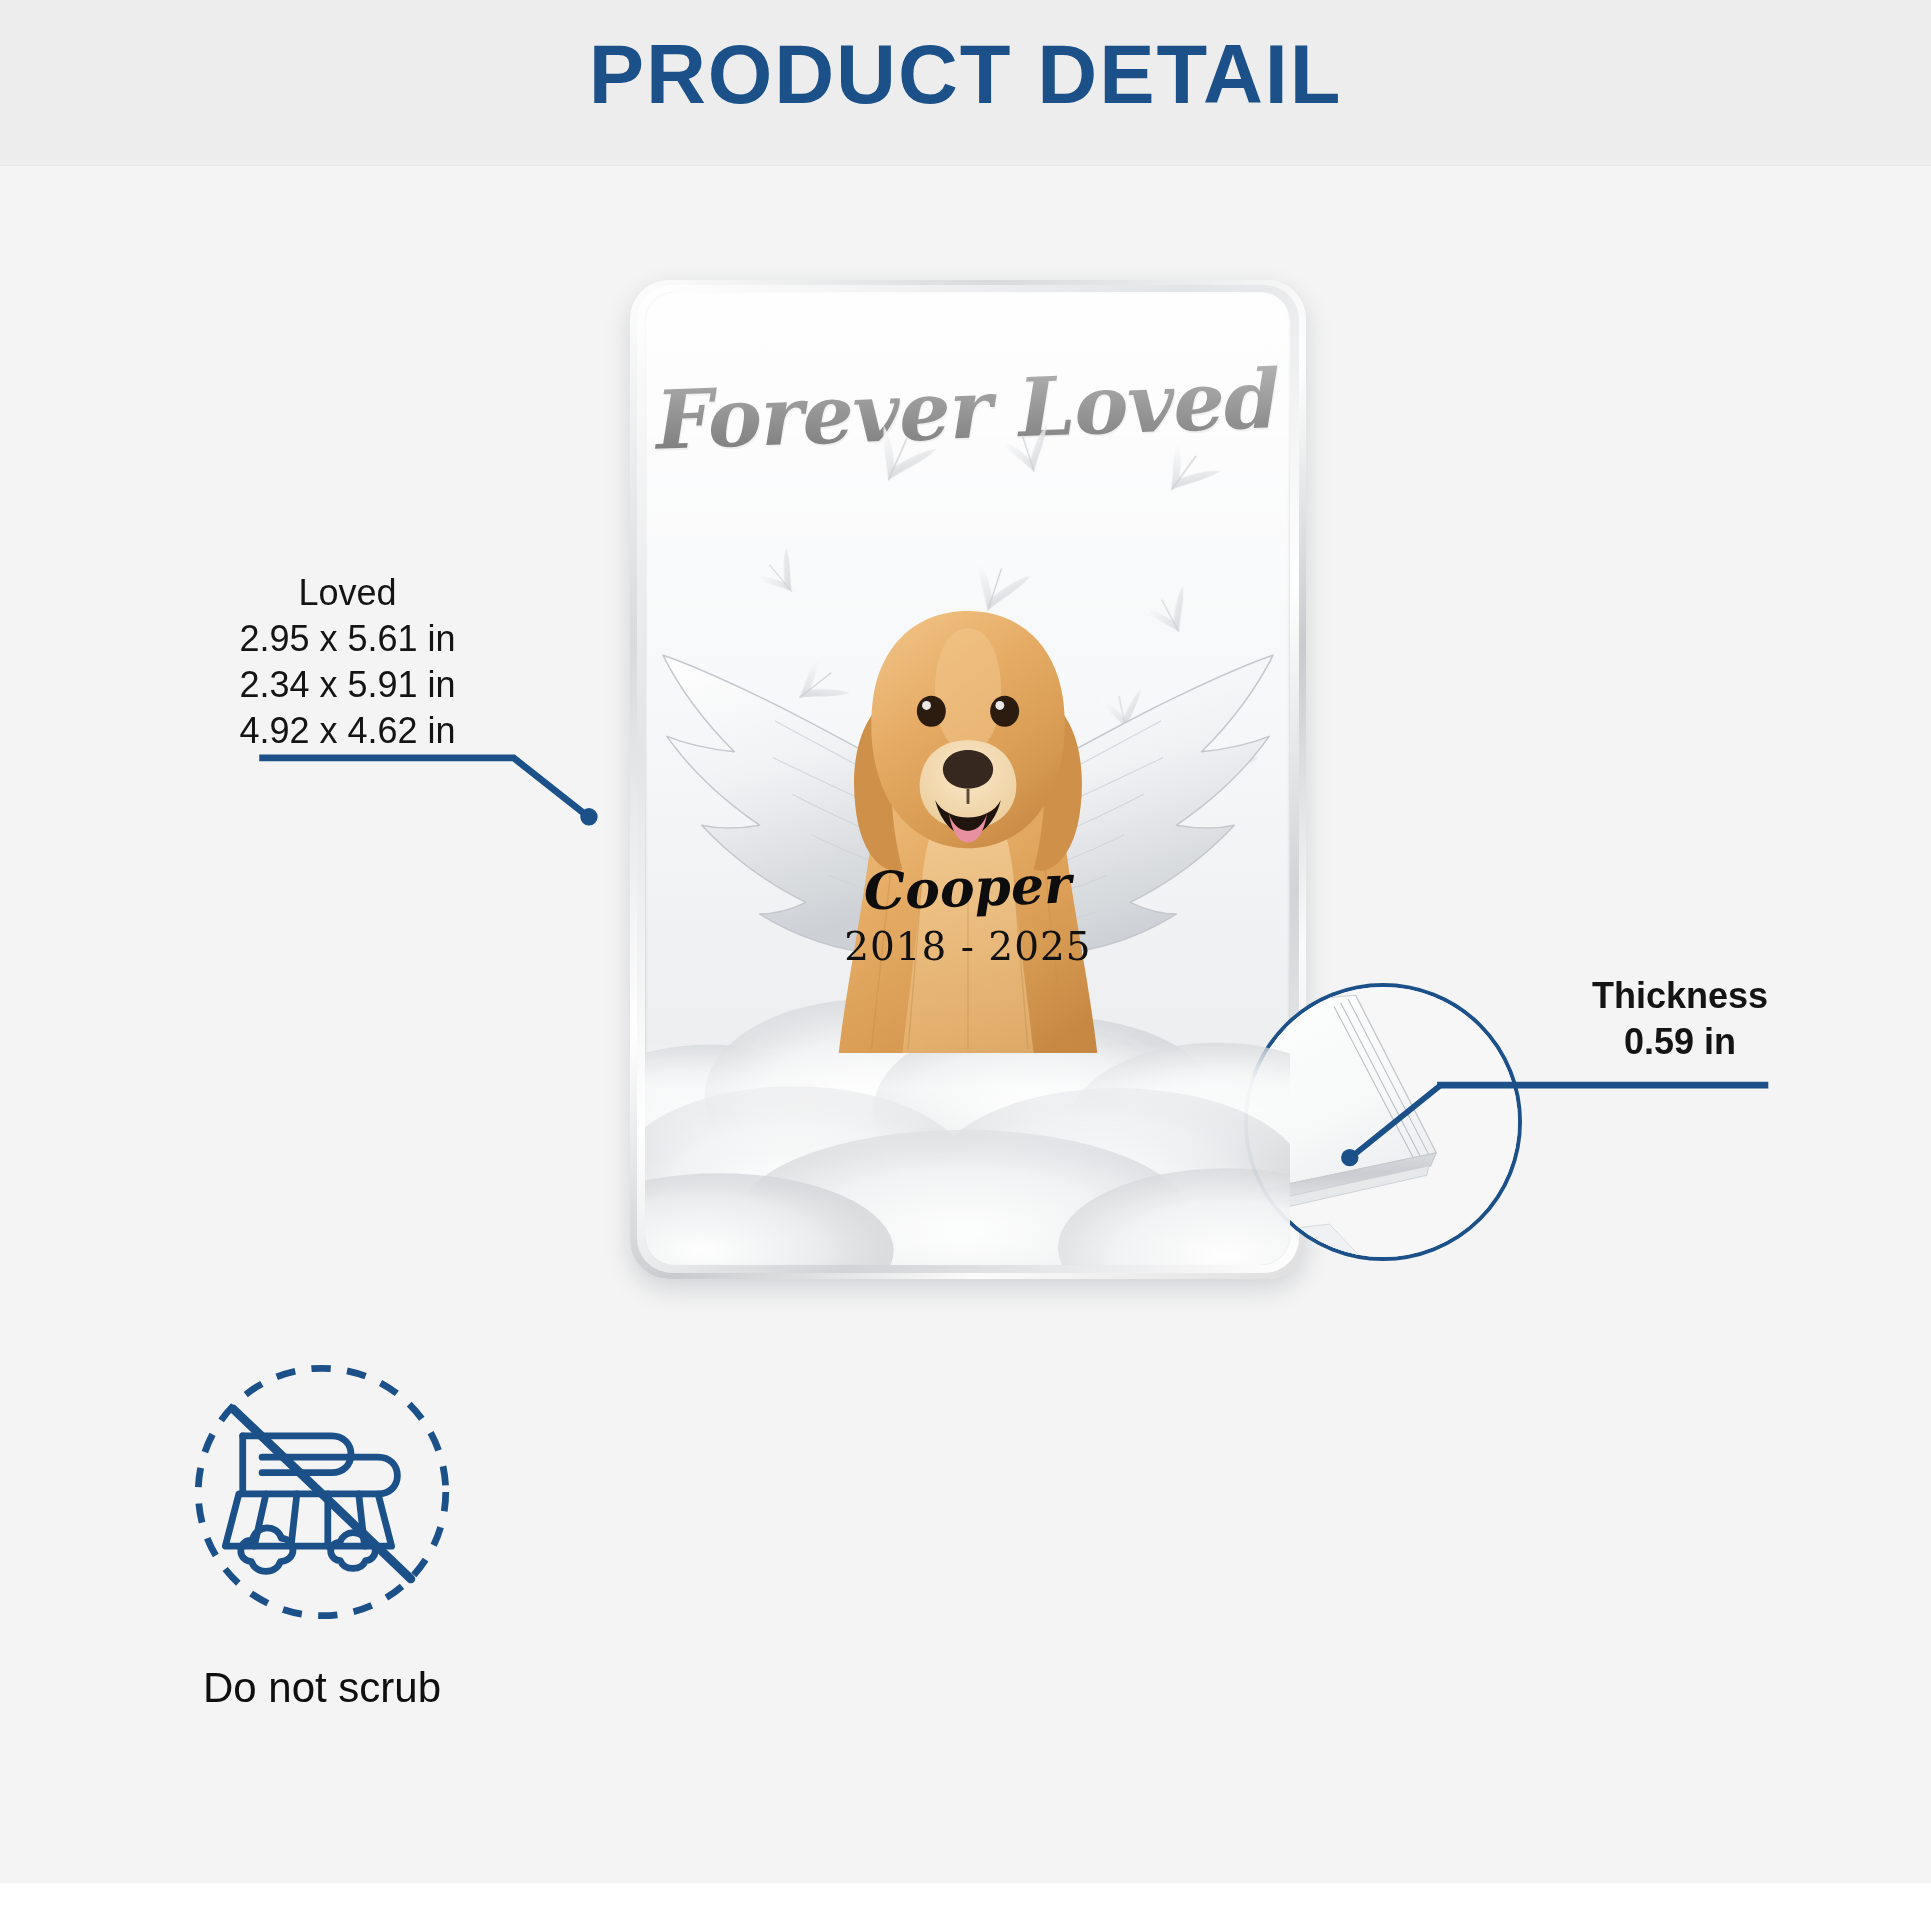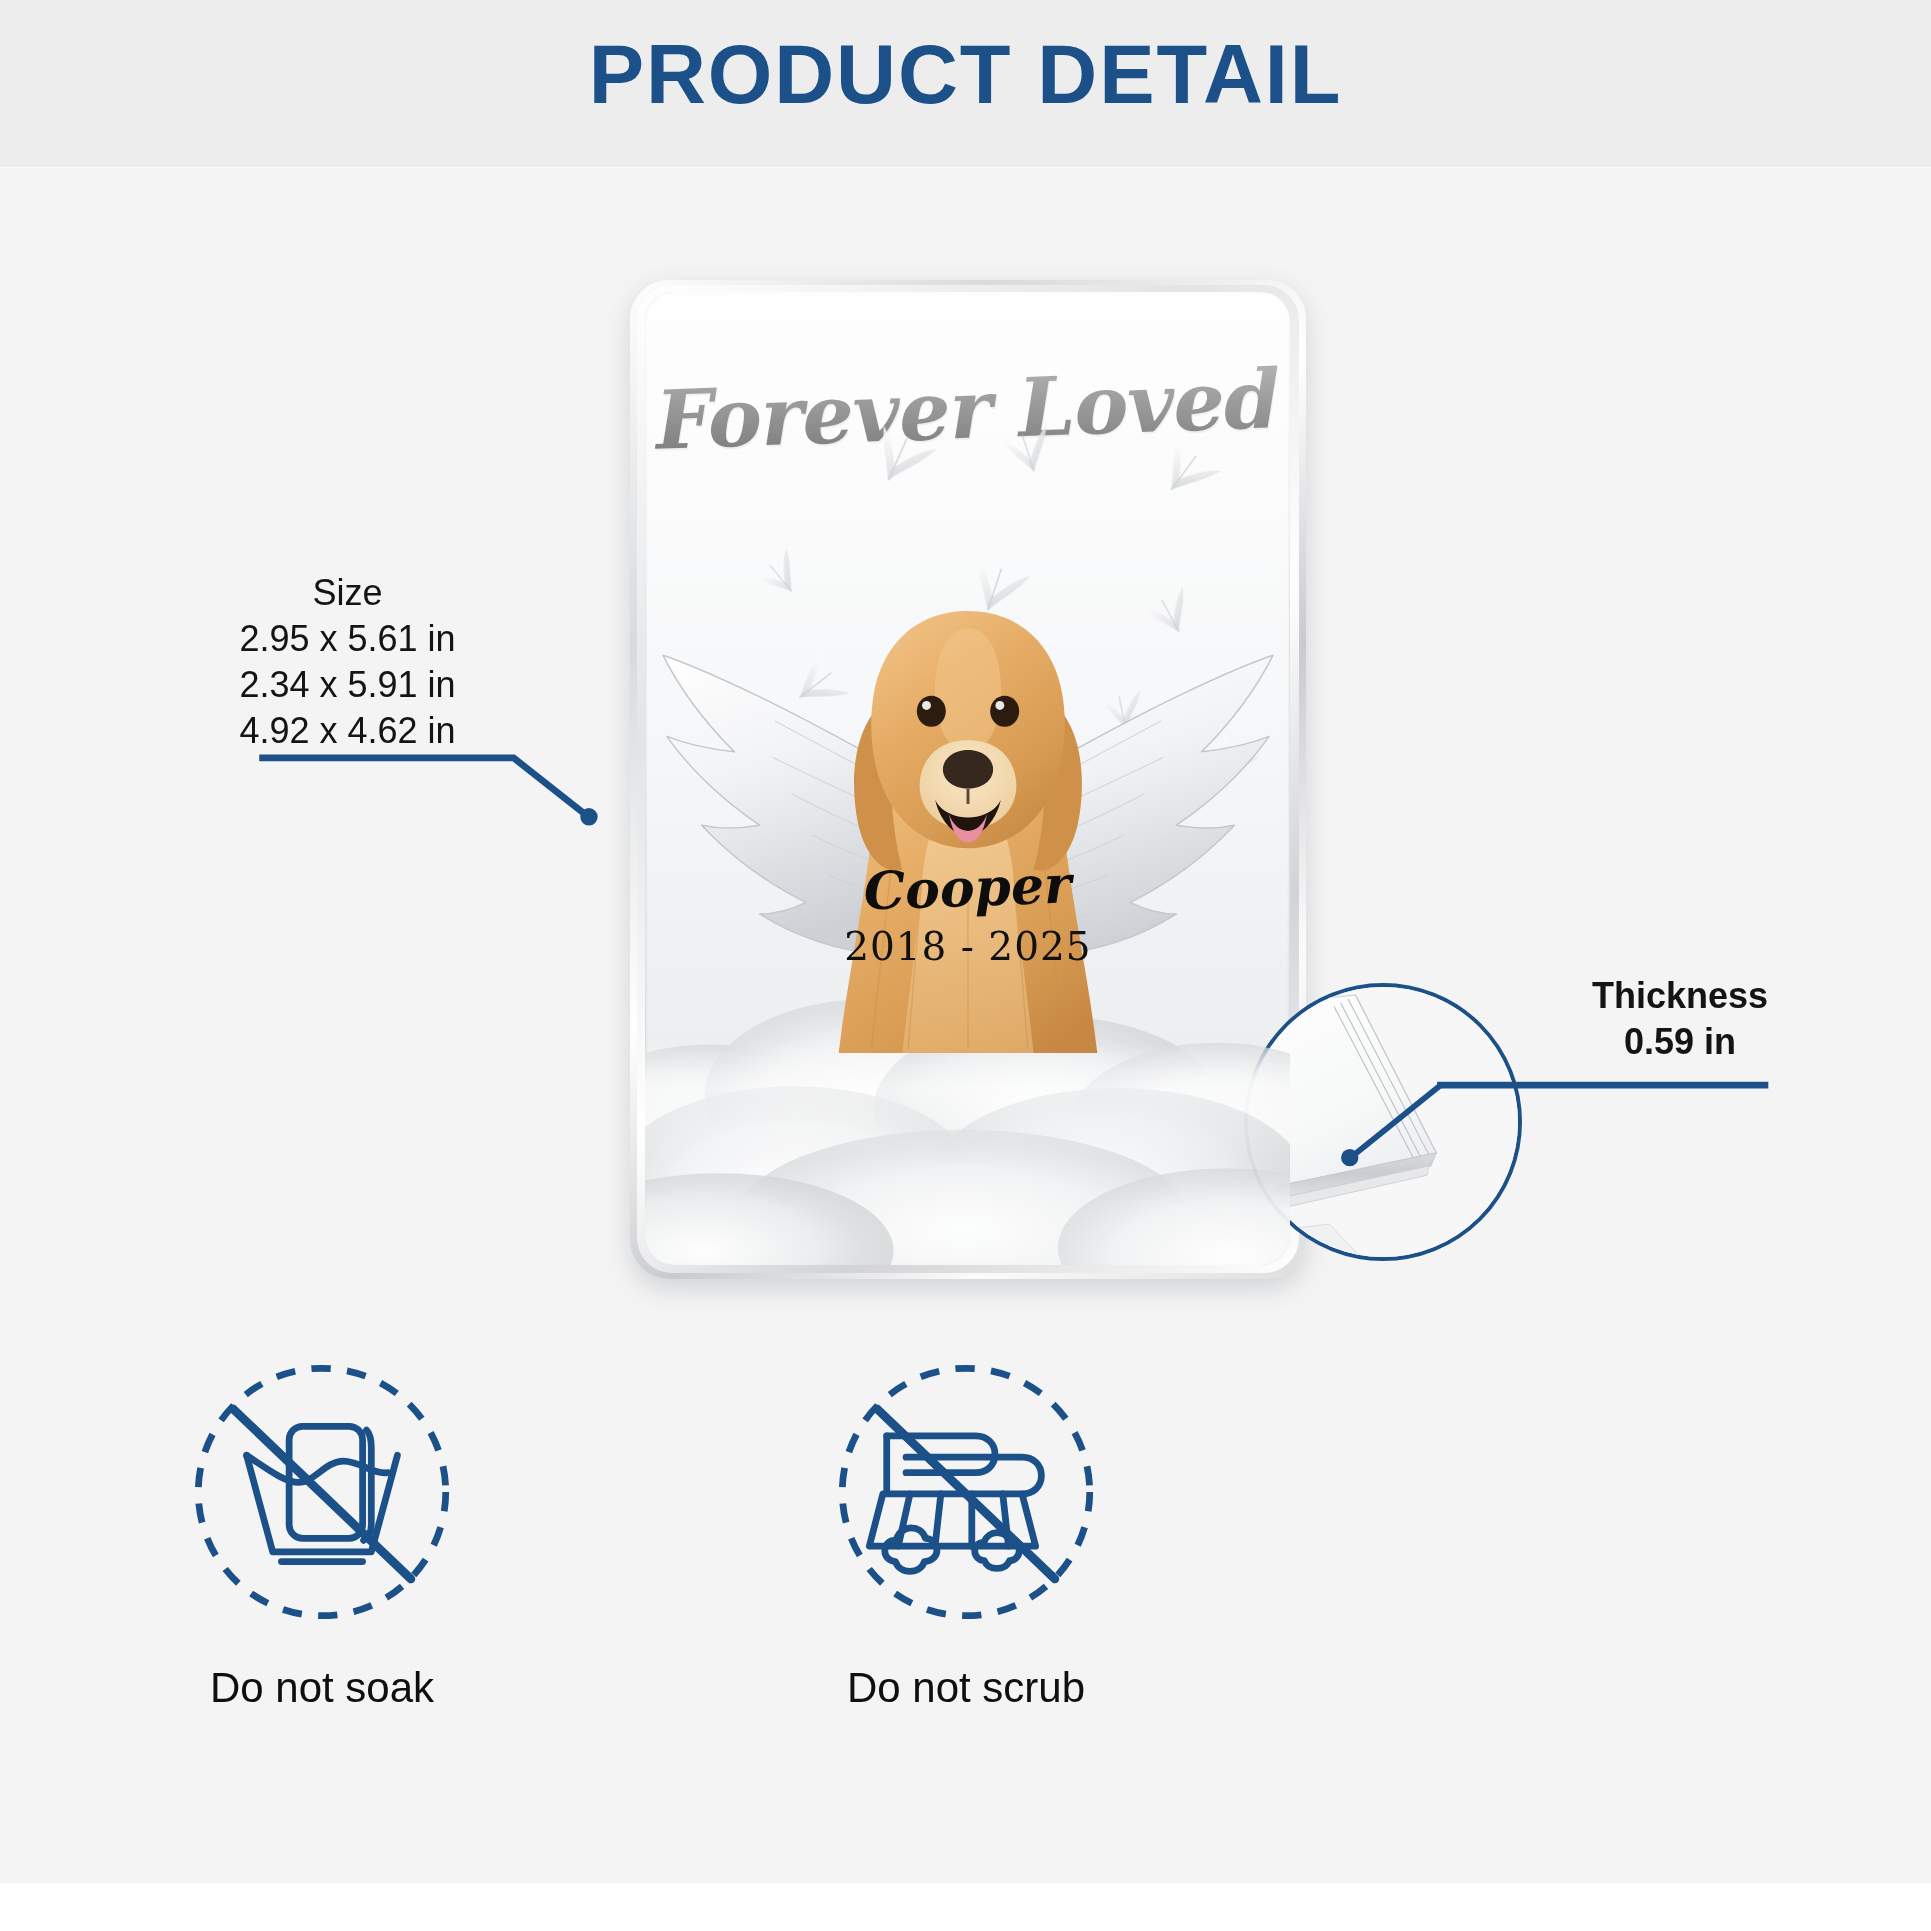--- a/index.html
+++ b/index.html
@@ -357,21 +357,21 @@
       </svg>
 
       <div class="pet-name">Cooper</div>
       <div class="pet-years">2018 - 2025</div>
 
       <div class="plaque-gloss"></div>
     </div>
   </div>
 
   <div class="callout-text" id="size-callout">
-    <div>Size</div>
+    <div>Loved</div>
     <div>2.95 x 5.61 in</div>
     <div>2.34 x 5.91 in</div>
     <div>4.92 x 4.62 in</div>
   </div>
 
   <div class="callout-text" id="thickness-callout">
     <div>Thickness</div>
     <div>0.59 in</div>
   </div>
 
@@ -413,38 +413,20 @@
     <polyline points="272,785 532,785 608,845" fill="none" stroke="#1b5089" stroke-width="7" stroke-linecap="square" stroke-linejoin="miter"></polyline>
     <circle cx="610" cy="846" r="9" fill="#1b5089"></circle>
 
     <polyline points="1492,1124 1578,1124 1828,1124" fill="none" stroke="#1b5089" stroke-width="7" stroke-linecap="square"></polyline>
     <line x1="1492" y1="1124" x2="1400" y2="1198" stroke="#1b5089" stroke-width="6"></line>
     <circle cx="1398" cy="1199" r="9" fill="#1b5089"></circle>
   </svg>
 
   <div class="care-row">
 
-    <div class="care-item">
-      <svg class="care-icon" viewBox="0 0 300 300">
-        <circle cx="150" cy="150" r="128" fill="none" stroke="#1b5089" stroke-width="7" stroke-dasharray="20 17" stroke-linecap="butt"></circle>
-        <g fill="none" stroke="#1b5089" stroke-width="7" stroke-linejoin="round" stroke-linecap="round">
-
-          <path d="M72,112 L99,212 L201,212 L228,112"></path>
-          <path d="M72,112 C96,128 112,140 126,140 C142,140 154,118 172,118
-                   C190,118 202,132 218,130"></path>
-          <line x1="108" y1="222" x2="192" y2="222"></line>
-
-          <rect x="116" y="82" width="76" height="116" rx="14"></rect>
-          <path d="M196,86 C200,90 201,96 201,104 L201,184 C201,192 198,197 193,200"></path>
-        </g>
-
-        <line x1="58" y1="64" x2="242" y2="240" stroke="#1b5089" stroke-width="9" stroke-linecap="round"></line>
-      </svg>
-      <div class="care-label">Do not soak</div>
-    </div>
 
     <div class="care-item">
       <svg class="care-icon" viewBox="0 0 300 300">
         <circle cx="150" cy="150" r="128" fill="none" stroke="#1b5089" stroke-width="7" stroke-dasharray="20 17" stroke-linecap="butt"></circle>
         <g fill="none" stroke="#1b5089" stroke-width="7" stroke-linejoin="round" stroke-linecap="round">
 
           <path d="M68,92 L160,92 C172,92 180,100 180,111 C180,122 172,130 160,130 L88,130"></path>
 
           <path d="M68,92 L68,152 L208,152 C220,152 228,144 228,133 C228,122 220,114 208,114 L88,114"></path>
 

